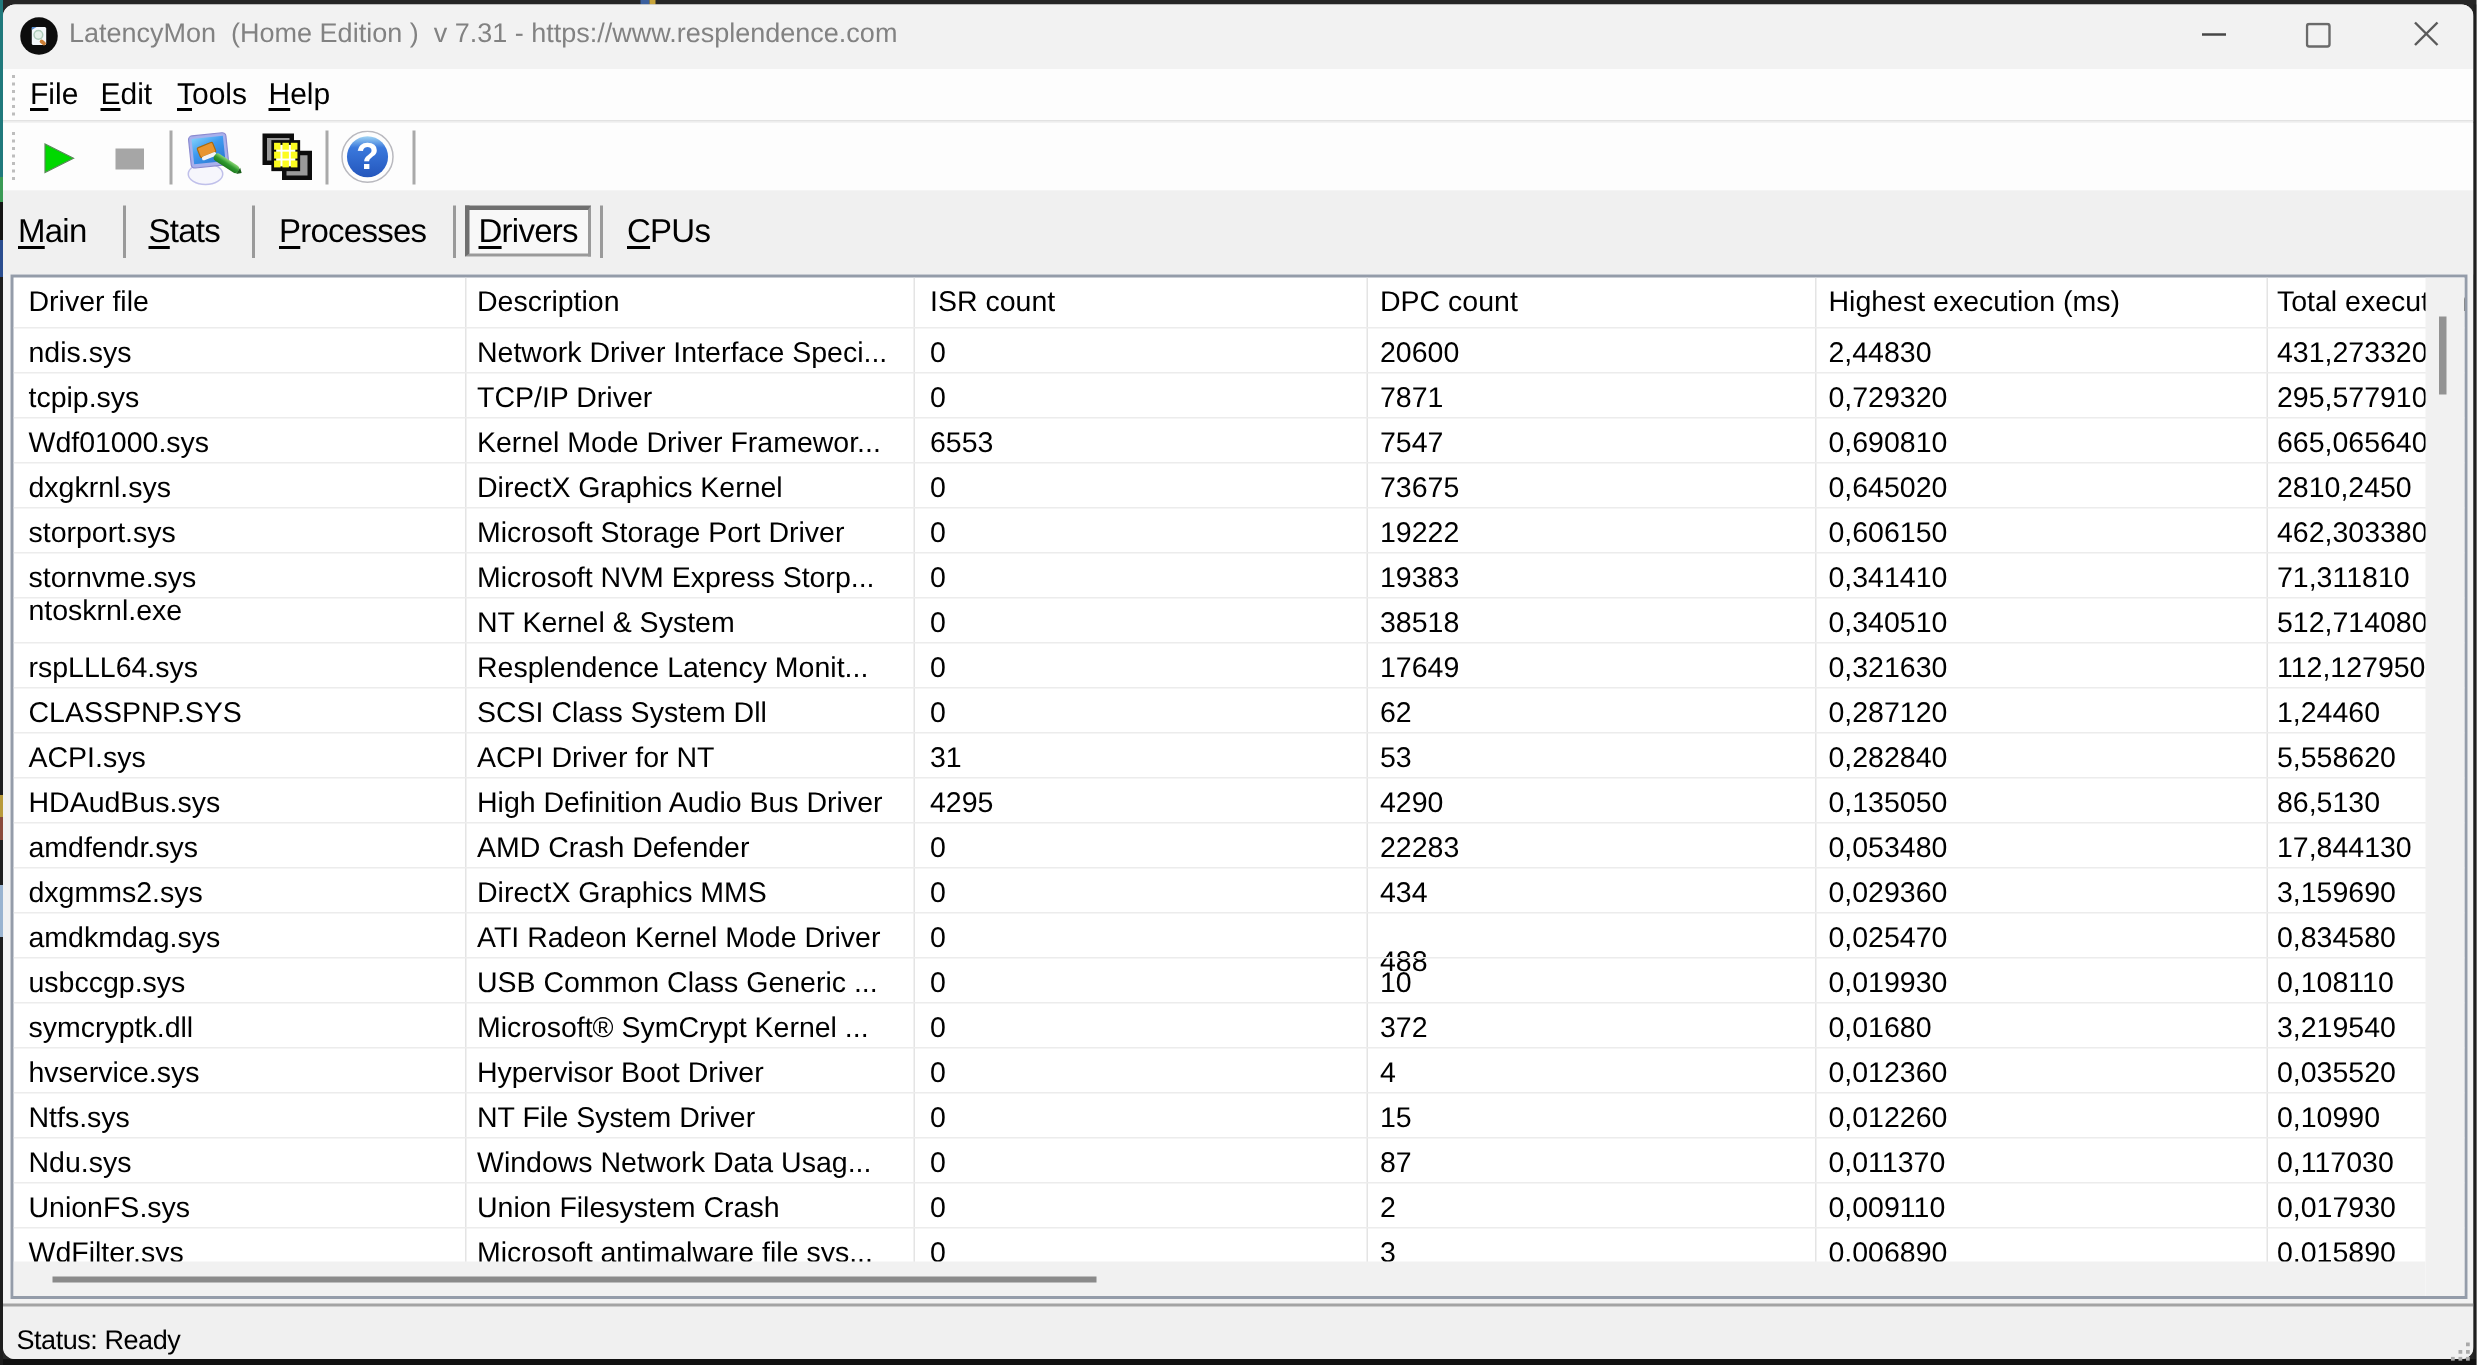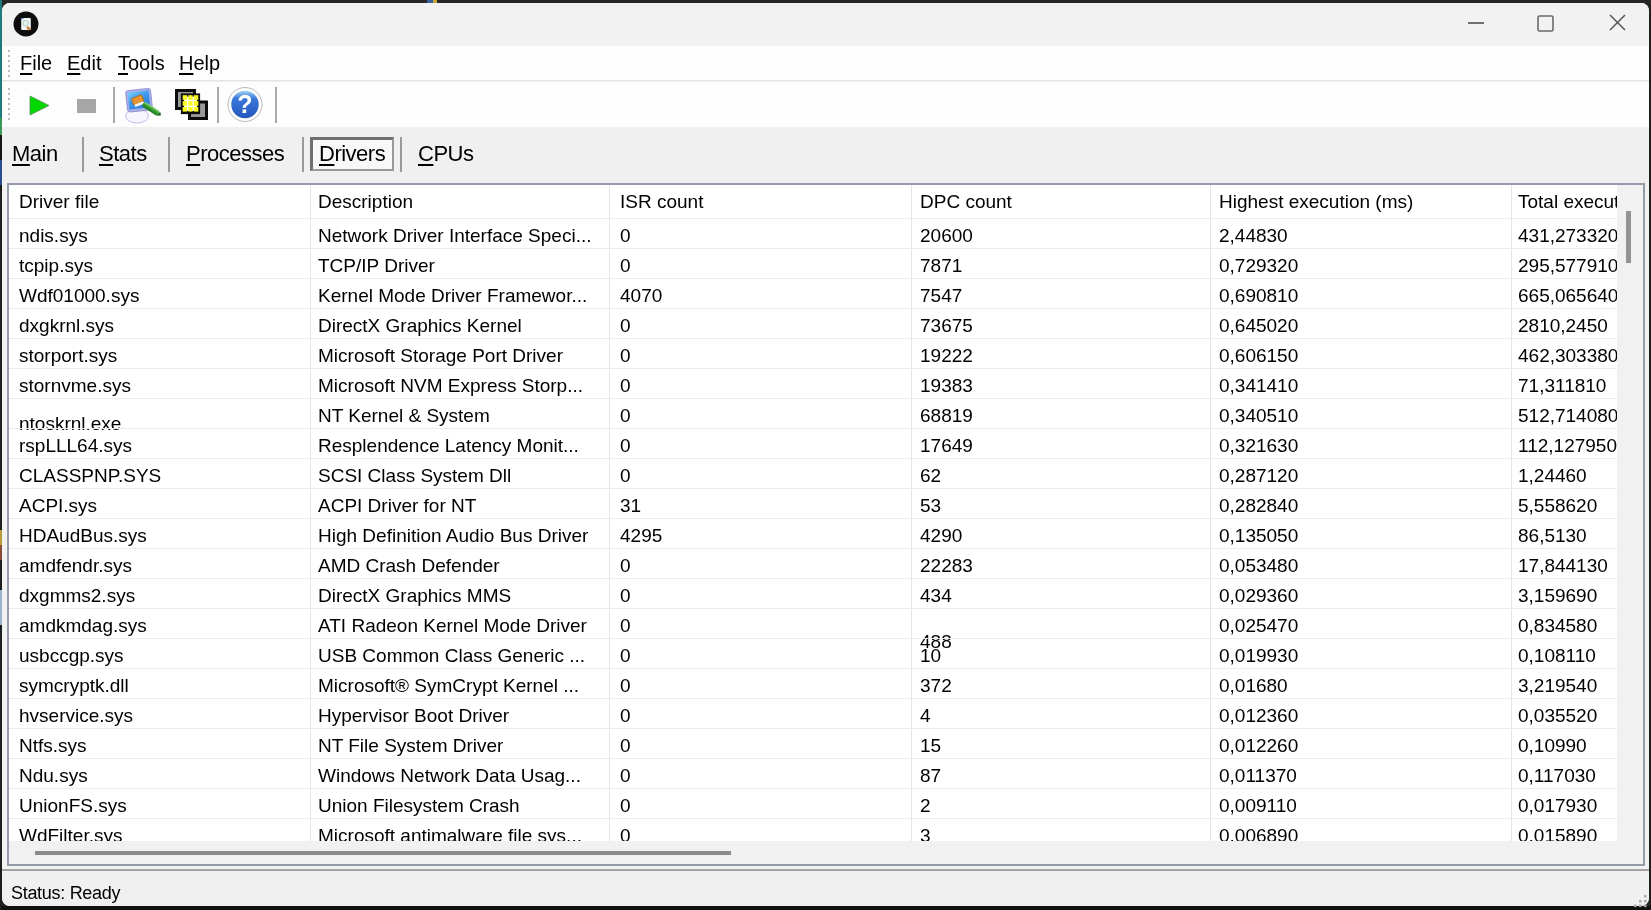--- a/index.html
+++ b/index.html
@@ -56,20 +56,21 @@
 
   <div class="abs" style="left:0;top:0;width:100%;height:1px;background:#fbfbfb;"></div>
   <div id="titlebar">
     <svg class="abs" style="left:11px;top:8px" width="26" height="26" viewBox="0 0 26 26">
       <circle cx="13" cy="13" r="12.5" fill="#0d0d0d"></circle>
       <rect x="8.2" y="7" width="9.6" height="12" rx="1" fill="#f4f8fb"></rect>
       <path d="M8.2 9 L11.4 7 L8.2 7 Z" fill="#5a8fd0"></path>
       <circle cx="12.6" cy="12.2" r="2.9" fill="#e4f0e8" stroke="#a8c8b4" stroke-width="1" opacity="0.9"></circle>
       <rect x="14.6" y="14.8" width="4.6" height="2.6" rx="1.3" transform="rotate(40 14.6 14.8)" fill="#cc7f35"></rect>
     </svg>
+    <div id="title-text">LatencyMon  (Home Edition )  v 7.31 - https://www.resplendence.com</div>
     <svg class="abs" style="left:1465px;top:11px" width="20" height="20">
         <line x1="1" y1="9" x2="17" y2="9" stroke="#464646" stroke-width="1.6"></line>
       </svg>
     <svg class="abs" style="left:1535px;top:12px" width="20" height="20">
         <rect x="1" y="1" width="15" height="15" rx="1.5" fill="none" stroke="#6a6a6a" stroke-width="1.6"></rect>
       </svg>
     <svg class="abs" style="left:1606px;top:10px" width="22" height="22">
         <line x1="2" y1="2" x2="17" y2="17" stroke="#5a5a5a" stroke-width="1.6"></line>
         <line x1="17" y1="2" x2="2" y2="17" stroke="#5a5a5a" stroke-width="1.6"></line>
       </svg>
@@ -211,21 +212,21 @@
         <div class="hline" style="top:63px"></div>
         <div class="cell" style="left:10px;top:66px">tcpip.sys</div>
         <div class="cell" style="left:309px;top:66px">TCP/IP Driver</div>
         <div class="cell" style="left:611px;top:66px">0</div>
         <div class="cell" style="left:911px;top:66px">7871</div>
         <div class="cell" style="left:1210px;top:66px">0,729320</div>
         <div class="cell" style="left:1509px;top:66px">295,577910</div>
         <div class="hline" style="top:93px"></div>
         <div class="cell" style="left:10px;top:96px">Wdf01000.sys</div>
         <div class="cell" style="left:309px;top:96px">Kernel Mode Driver Framewor...</div>
-        <div class="cell" style="left:611px;top:96px">4070</div>
+        <div class="cell" style="left:611px;top:96px">6553</div>
         <div class="cell" style="left:911px;top:96px">7547</div>
         <div class="cell" style="left:1210px;top:96px">0,690810</div>
         <div class="cell" style="left:1509px;top:96px">665,065640</div>
         <div class="hline" style="top:123px"></div>
         <div class="cell" style="left:10px;top:126px">dxgkrnl.sys</div>
         <div class="cell" style="left:309px;top:126px">DirectX Graphics Kernel</div>
         <div class="cell" style="left:611px;top:126px">0</div>
         <div class="cell" style="left:911px;top:126px">73675</div>
         <div class="cell" style="left:1210px;top:126px">0,645020</div>
         <div class="cell" style="left:1509px;top:126px">2810,2450</div>
@@ -237,24 +238,24 @@
         <div class="cell" style="left:1210px;top:156px">0,606150</div>
         <div class="cell" style="left:1509px;top:156px">462,303380</div>
         <div class="hline" style="top:183px"></div>
         <div class="cell" style="left:10px;top:186px">stornvme.sys</div>
         <div class="cell" style="left:309px;top:186px">Microsoft NVM Express Storp...</div>
         <div class="cell" style="left:611px;top:186px">0</div>
         <div class="cell" style="left:911px;top:186px">19383</div>
         <div class="cell" style="left:1210px;top:186px">0,341410</div>
         <div class="cell" style="left:1509px;top:186px">71,311810</div>
         <div class="hline" style="top:213px"></div>
-        <div class="cell" style="left:10px;top:224px">ntoskrnl.exe</div>
+        <div class="cell" style="left:10px;top:208px">ntoskrnl.exe</div>
         <div class="cell" style="left:309px;top:216px">NT Kernel &amp; System</div>
         <div class="cell" style="left:611px;top:216px">0</div>
-        <div class="cell" style="left:911px;top:216px">68819</div>
+        <div class="cell" style="left:911px;top:216px">38518</div>
         <div class="cell" style="left:1210px;top:216px">0,340510</div>
         <div class="cell" style="left:1509px;top:216px">512,714080</div>
         <div class="hline" style="top:243px"></div>
         <div class="cell" style="left:10px;top:246px">rspLLL64.sys</div>
         <div class="cell" style="left:309px;top:246px">Resplendence Latency Monit...</div>
         <div class="cell" style="left:611px;top:246px">0</div>
         <div class="cell" style="left:911px;top:246px">17649</div>
         <div class="cell" style="left:1210px;top:246px">0,321630</div>
         <div class="cell" style="left:1509px;top:246px">112,127950</div>
         <div class="hline" style="top:273px"></div>

